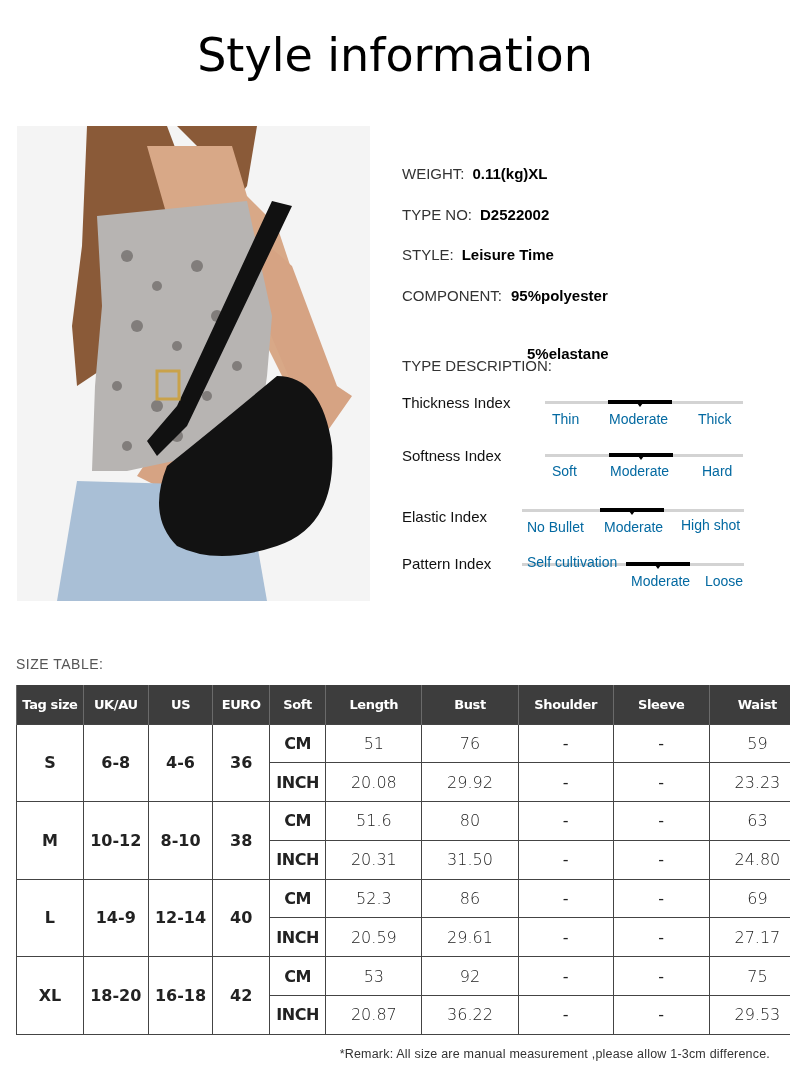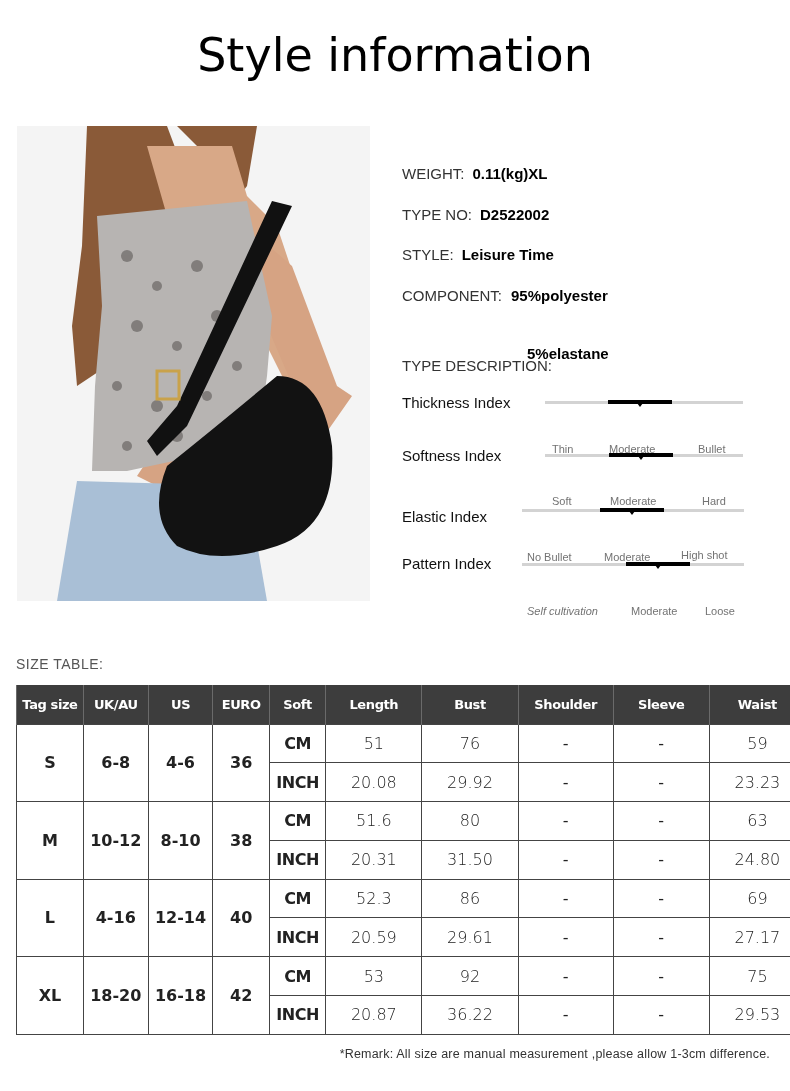--- a/index.html
+++ b/index.html
@@ -30,21 +30,21 @@
     .idx-track {
       position: absolute; height: 3px; background: #d3d3d3;
     }
     .idx-active {
       position: absolute; top: -1px; height: 4px; background: #000;
     }
     .idx-pointer {
       position: absolute; top: 2px; width: 0; height: 0;
       border-left: 3px solid transparent; border-right: 3px solid transparent; border-top: 4px solid #000;
     }
-    .idx-opt { position: absolute; font-size: 11px; color: #737373; white-space: nowrap; margin-top: 32px; }
+    .idx-opt { position: absolute; font-size: 14px; color: #0369a1; white-space: nowrap; }
 
     .size-label { position: absolute; left: 16px; top: 656px; font-size: 14px; color: #555; letter-spacing: 0.5px; }
 
     table.sizes {
       position: absolute; left: 16px; top: 685px; width: 790px;
       border-collapse: collapse; table-layout: fixed;
       font-family: "DejaVu Sans", sans-serif;
     }
     table.sizes th {
       background: #3d3d3d; color: #fff; font-size: 13px; font-weight: 700; height: 39px;
@@ -119,21 +119,21 @@
 
   <div class="index-title" style="top:357px;">TYPE DESCRIPTION:</div>
 
   <div class="idx-label" style="top:394px;">Thickness Index</div>
   <div class="idx-track" style="left:143px; top:401px; width:198px;">
     <div class="idx-active" style="left:63px; width:64px;"></div>
     <div class="idx-pointer" style="left:92px;"></div>
   </div>
   <div class="idx-opt" style="left:150px; top:411px;">Thin</div>
   <div class="idx-opt" style="left:207px; top:411px;">Moderate</div>
-  <div class="idx-opt" style="left:296px; top:411px;">Bullet</div>
+  <div class="idx-opt" style="left:296px; top:411px;">Thick</div>
 
   <div class="idx-label" style="top:447px;">Softness Index</div>
   <div class="idx-track" style="left:143px; top:454px; width:198px;">
     <div class="idx-active" style="left:64px; width:64px;"></div>
     <div class="idx-pointer" style="left:93px;"></div>
   </div>
   <div class="idx-opt" style="left:150px; top:463px;">Soft</div>
   <div class="idx-opt" style="left:208px; top:463px;">Moderate</div>
   <div class="idx-opt" style="left:300px; top:463px;">Hard</div>
 
@@ -144,21 +144,21 @@
   </div>
   <div class="idx-opt" style="left:125px; top:519px;">No Bullet</div>
   <div class="idx-opt" style="left:202px; top:519px;">Moderate</div>
   <div class="idx-opt" style="left:279px; top:517px;">High shot</div>
 
   <div class="idx-label" style="top:555px;">Pattern Index</div>
   <div class="idx-track" style="left:120px; top:563px; width:222px;">
     <div class="idx-active" style="left:104px; width:64px;"></div>
     <div class="idx-pointer" style="left:133px;"></div>
   </div>
-  <div class="idx-opt" style="left:125px; top:573px;font-style:italic;">Self cultivation</div>
+  <div class="idx-opt" style="left:125px; top:554px;">Self cultivation</div>
   <div class="idx-opt" style="left:229px; top:573px;">Moderate</div>
   <div class="idx-opt" style="left:303px; top:573px;">Loose</div>
 </div>
 
 <div class="size-label">SIZE TABLE:</div>
 
 <table class="sizes">
   <colgroup>
     <col style="width:64px">
       <col style="width:62px">
@@ -224,21 +224,21 @@
       <td class="unit-cell">INCH</td>
       <td class="num">20.31</td>
       <td class="num">31.50</td>
       <td class="dash">-</td>
       <td class="dash">-</td>
       <td class="num">24.80</td>
     </tr>
 
     <tr>
       <td rowspan="2" class="size-cell">L</td>
-      <td rowspan="2" class="size-cell">4-16</td>
+      <td rowspan="2" class="size-cell">14-9</td>
       <td rowspan="2" class="size-cell">12-14</td>
       <td rowspan="2" class="size-cell">40</td>
       <td class="unit-cell">CM</td>
       <td class="num">52.3</td>
       <td class="num">86</td>
       <td class="dash">-</td>
       <td class="dash">-</td>
       <td class="num">69</td>
     </tr>
     <tr>

